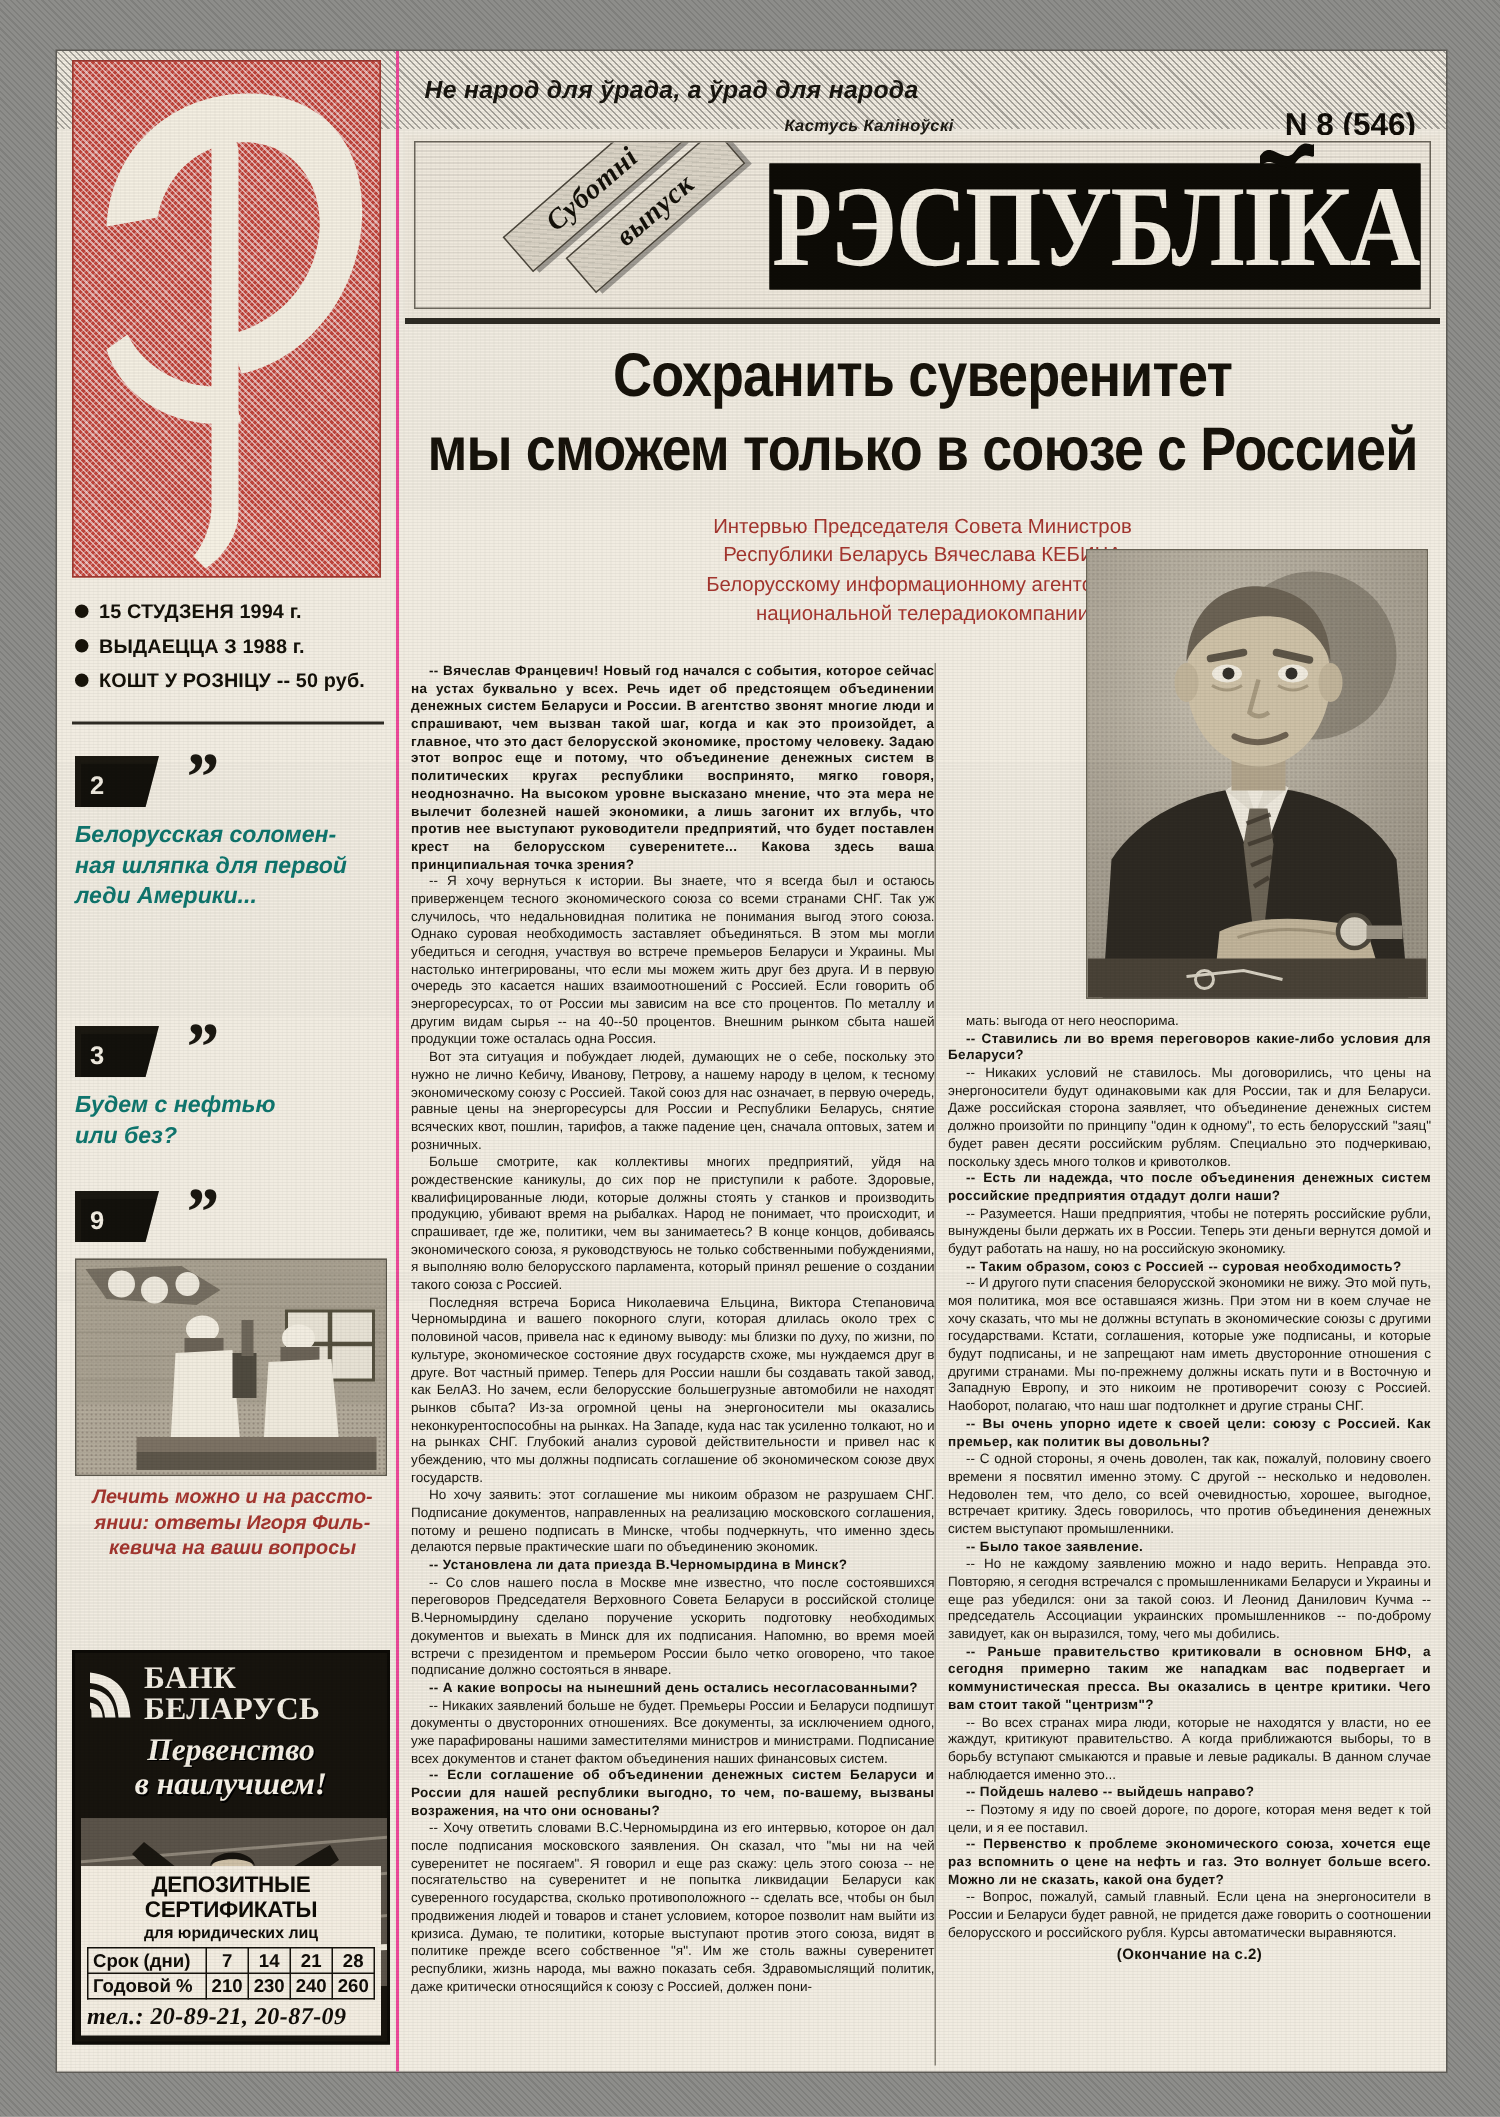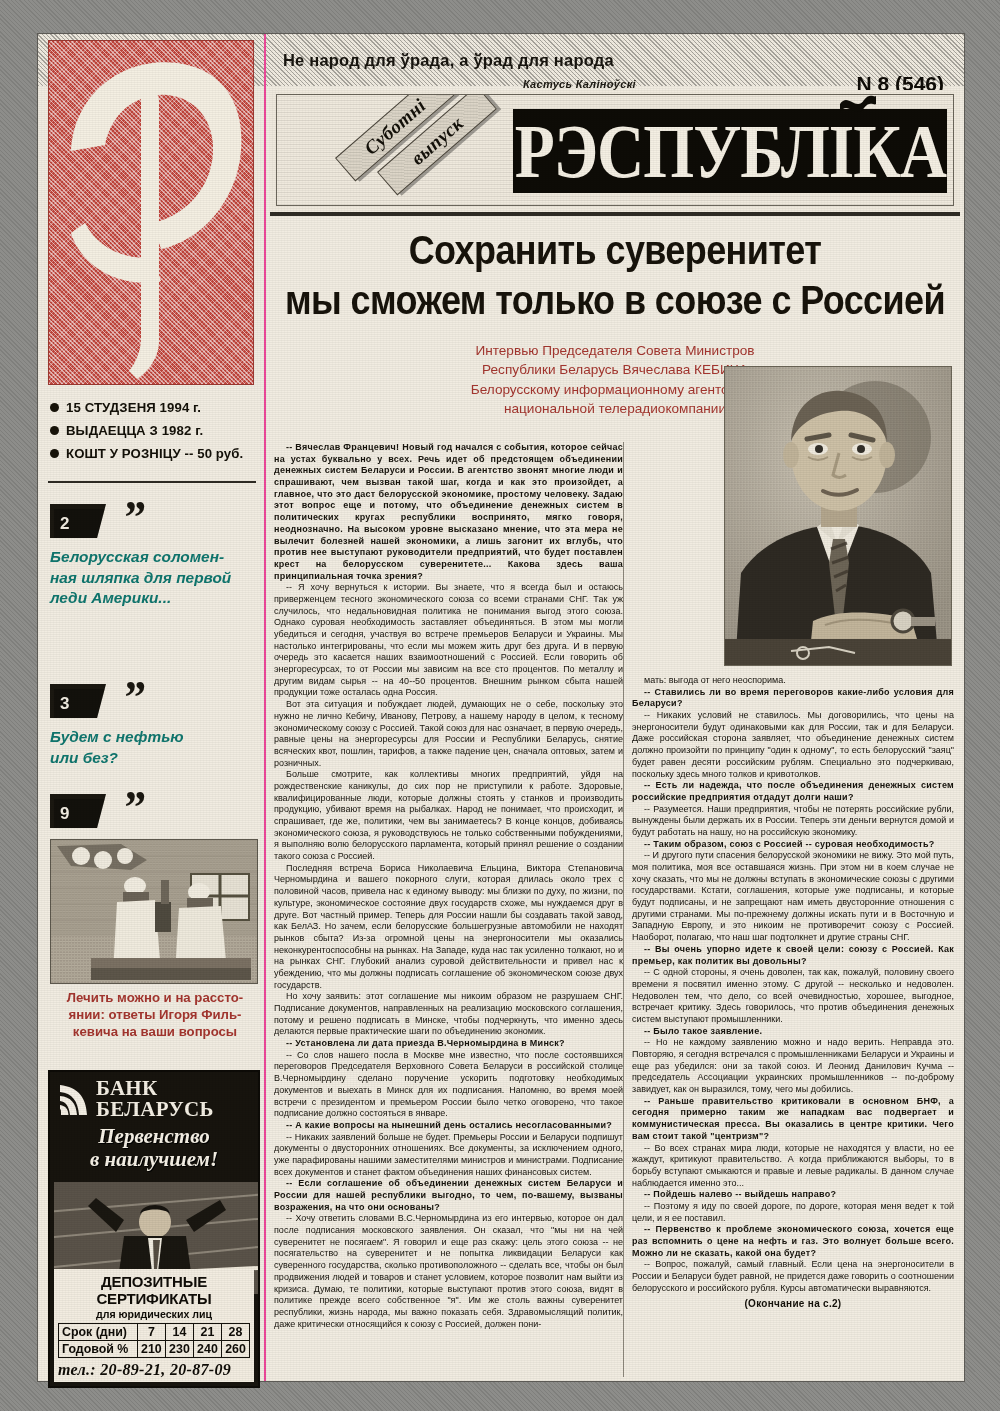--- a/index.html
+++ b/index.html
@@ -34,21 +34,21 @@
       repeating-linear-gradient(0deg, rgba(0,0,0,.25) 0 1px, rgba(255,255,255,0) 1px 2px),
       repeating-linear-gradient(90deg, rgba(0,0,0,.12) 0 1px, rgba(255,255,255,0) 1px 3px);
   }
 
   
   #topstrip {
     position: absolute; left: 0; top: 0; width: 100%; height: 52px;
   }
   #motto {
     position: absolute; left: 245px; top: 17px;
-    font-weight: 700; font-size: 16.5px; color: #18150f;
+    font-style: italic; font-weight: 700; font-size: 16.5px; color: #18150f;
     letter-spacing: .2px;
   }
   #motto-author {
     position: absolute; left: 485px; top: 44px;
     font-style: italic; font-weight: 700; font-size: 11px; color: #1c1912;
     letter-spacing: .3px;
   }
   #issue-no {
     position: absolute; right: 20px; top: 38px;
     font-weight: 700; font-size: 21px; color: #100d08;
@@ -113,27 +113,27 @@
   }
 
   
   #rail-photo {
     position: absolute; left: 12px; top: 805px; width: 208px; height: 145px;
     overflow: hidden; background: #b9b2a4;
     border: 1px solid #5d584d;
   }
   #rail-photo-cap {
     position: absolute; left: 12px; top: 955px; width: 210px;
-    font-weight: 700; font-size: 13.2px; line-height: 1.3;
+    font-style: italic; font-weight: 700; font-size: 13.2px; line-height: 1.3;
     color: #a4362f; text-align: center;
   }
 
   
   #bank-ad {
-    position: absolute; left: 10px; top: 1036px; width: 212px; height: 318px;
+    position: absolute; left: 10px; top: 1066px; width: 212px; height: 263px;
     background: #17140e; border: 2px solid #0d0b07; overflow: hidden;
   }
   #bank-ad .bk-head {
     display: flex; align-items: center; gap: 6px;
     padding: 6px 6px 2px 6px; color: #f4efe4;
   }
   #bank-ad .bk-name {
     font-family: "Liberation Serif", serif; font-weight: 700;
     font-size: 21px; line-height: 1.02; letter-spacing: .3px;
   }
@@ -268,21 +268,21 @@
         </svg>
       </div>
 
       <div id="dateline">
         <div class="ln">
           <span class="bullet"></span>
           <span>15 СТУДЗЕНЯ 1994 г.</span>
         </div>
         <div class="ln">
           <span class="bullet"></span>
-          <span>ВЫДАЕЦЦА З 1982 г.</span>
+          <span>ВЫДАЕЦЦА З 1988 г.</span>
         </div>
         <div class="ln">
           <span class="bullet"></span>
           <span>КОШТ У РОЗНІЦУ -- 50 руб.</span>
         </div>
       </div>
       <div id="rail-rule"></div>
 
       <div class="teaser" style="top:470px">
         <div class="tag">2</div>

